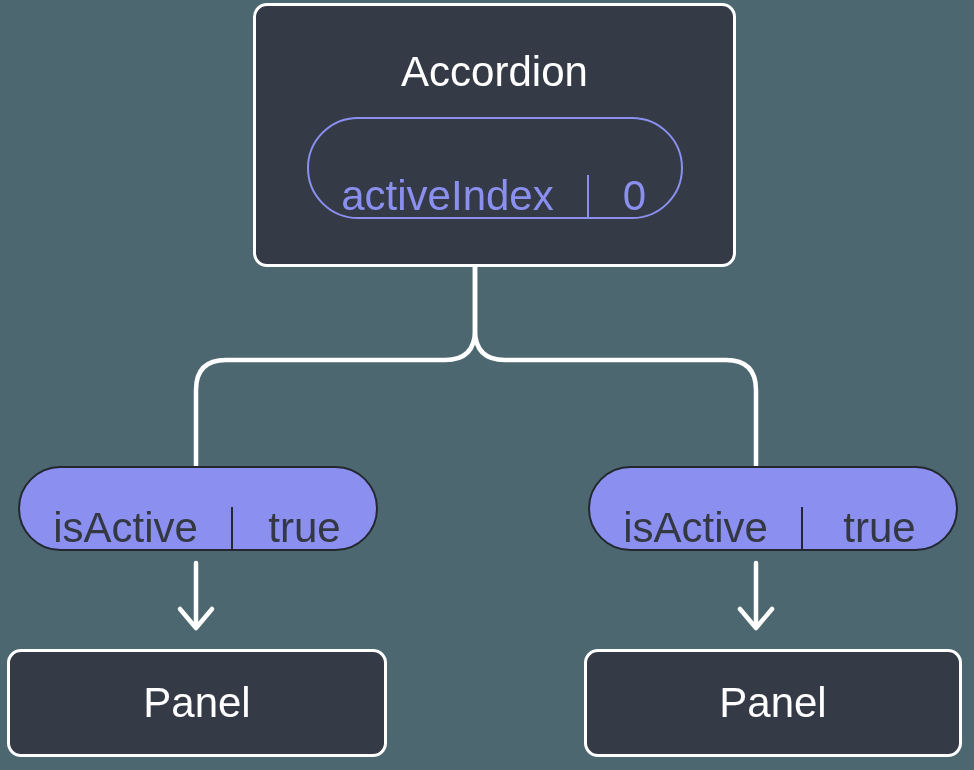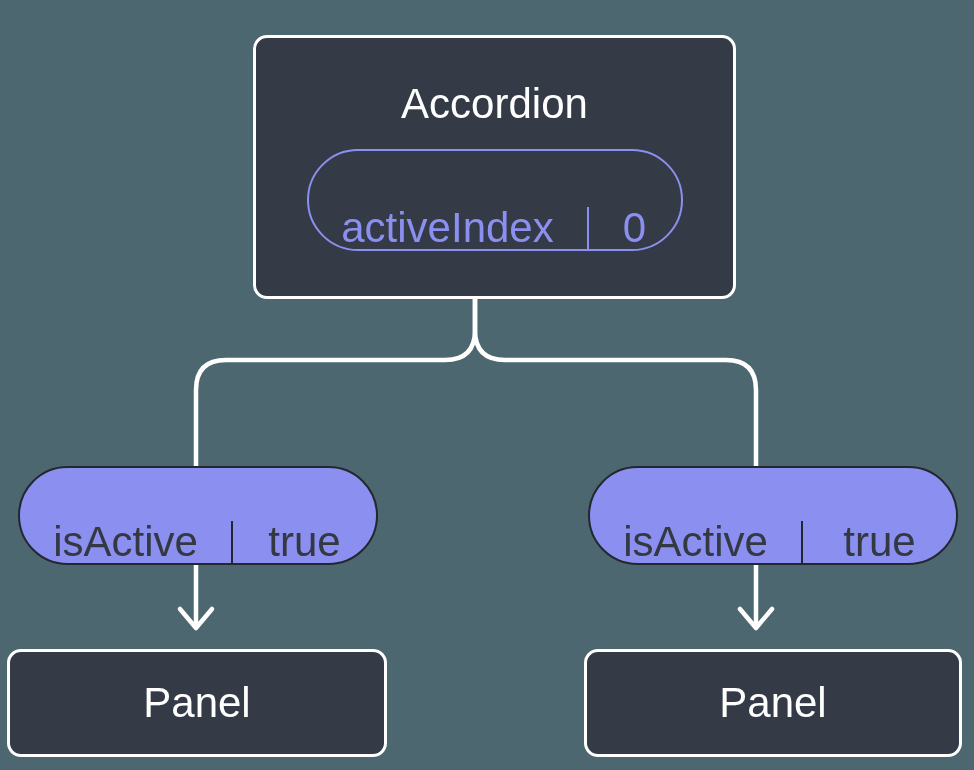--- a/index.html
+++ b/index.html
@@ -39,21 +39,20 @@
   }
   .root-node {
     left: 253px;
     top: 3px;
     width: 483px;
     height: 264px;
     display: flex;
     flex-direction: column;
     align-items: center;
     padding-top: 45px;
-    margin-top: 32px;
   }
   .node-title {
     font-size: 42px;
     line-height: 42px;
     color: #FFFFFF;
   }
   .pill {
     box-sizing: border-box;
     display: flex;
     align-items: flex-end;
@@ -76,21 +75,21 @@
   .state-pill .seg-label {
     width: 278px;
     border-right: 2.5px solid #8B90F0;
   }
   .state-pill .seg-value {
     flex: 1;
   }
   .prop-pill {
     position: absolute;
     top: 466px;
-    height: 99px;
+    height: 85px;
     background: #8B90F0;
     border: 2.5px solid #23272F;
     border-radius: 50px;
     color: #333842;
   }
   .prop-pill .seg-label {
     border-right: 2.5px solid #23272F;
   }
   .prop-pill .seg-value {
     flex: 1;

